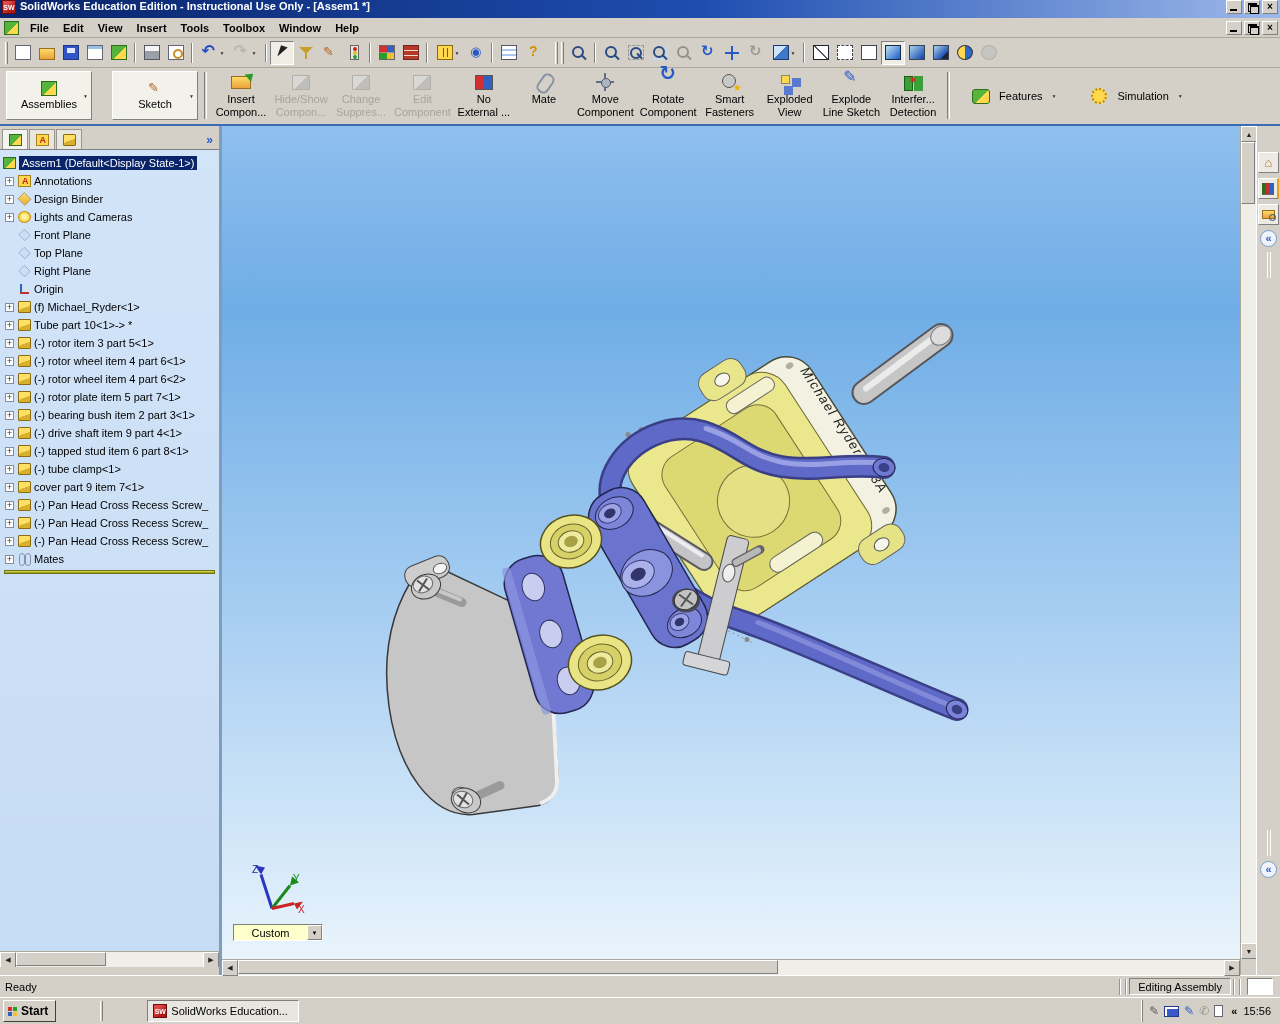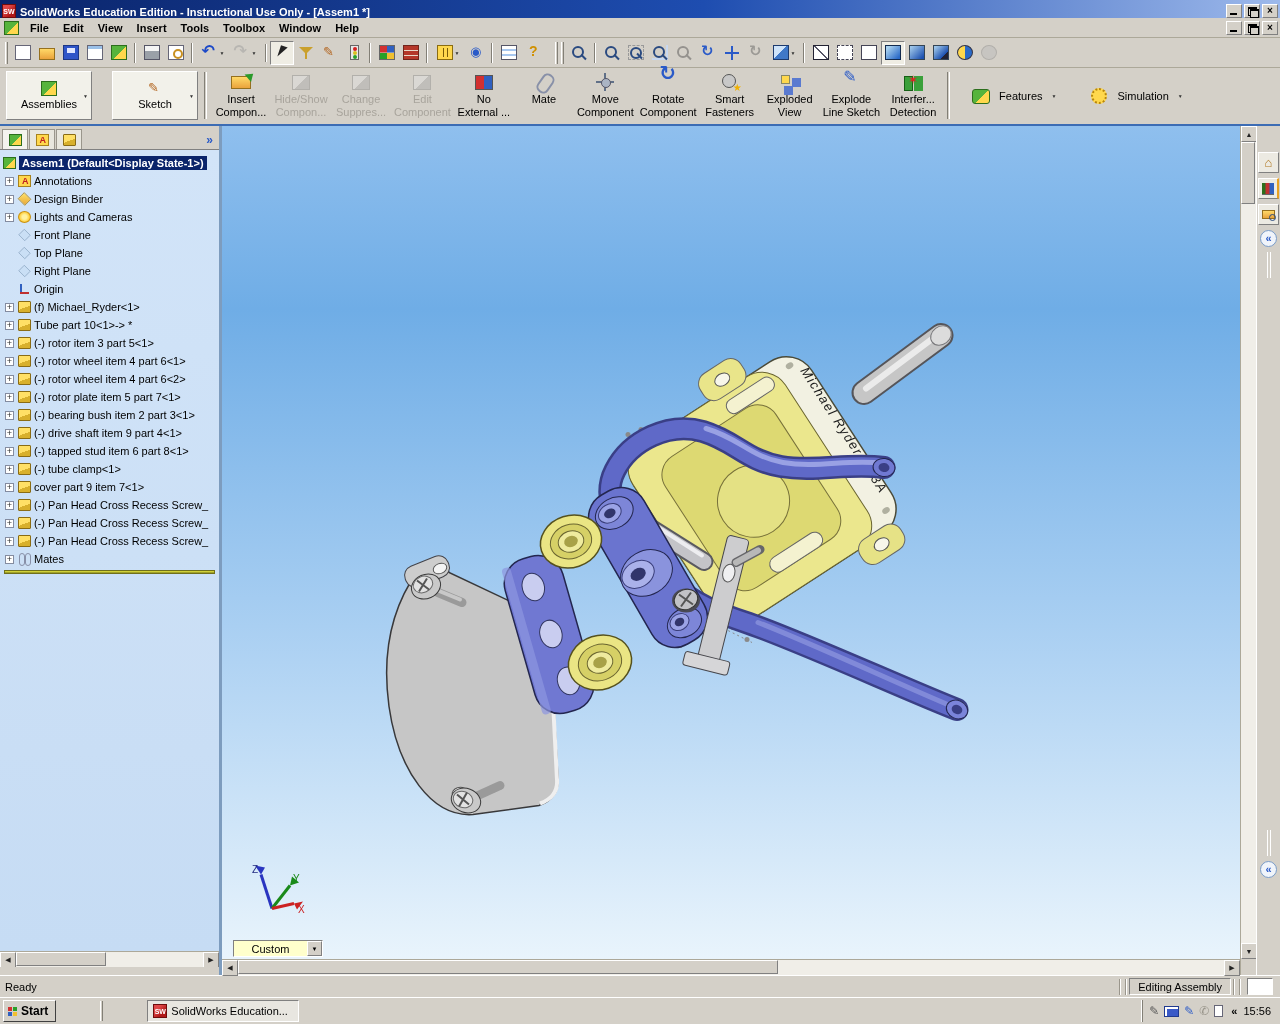--- a/index.html
+++ b/index.html
@@ -1,19 +1,19 @@
 <!DOCTYPE html>
 <html><head>
 <meta charset="utf-8">
 <style>
   *{margin:0;padding:0;box-sizing:border-box;font-family:"Liberation Sans","DejaVu Sans",sans-serif;}
   html,body{width:1280px;height:1024px;overflow:hidden;background:#d4d0c8;font-size:11px;user-select:none;}
 
   
-  .titlebar{height:18px;background:linear-gradient(90deg,#0a246a 0%,#1e4db0 55%,#9db9eb 100%);display:flex;align-items:flex-end;padding:0 2px;color:#fff;}
+  .titlebar{height:18px;background:linear-gradient(90deg,#0a246a 0%,#1e4db0 55%,#9db9eb 100%);display:flex;align-items:flex-start;padding:0 2px;color:#fff;}
   .titlebar .apptitle{font-weight:bold;font-size:11px;margin-left:4px;flex:1;white-space:nowrap;overflow:hidden;}
   .swicon-red{width:14px;height:14px;background:linear-gradient(135deg,#e04848 30%,#b01818 70%);border:1px solid #700c0c;color:#fff;font-size:7px;font-weight:bold;display:flex;align-items:center;justify-content:center;flex:none;}
   .winbtns{display:flex;gap:2px;}
   .winbtn{width:16px;height:14px;background:#d4d0c8;border:1px solid;border-color:#fff #808080 #808080 #fff;position:relative;display:flex;align-items:center;justify-content:center;color:#000;font-size:10px;font-weight:bold;line-height:1;}
   .glyph-min::after{content:"";position:absolute;left:3px;bottom:2px;width:7px;height:2px;background:#000;}
   .glyph-restore::before{content:"";position:absolute;left:3px;top:2px;width:7px;height:6px;border:1px solid #000;border-top-width:2px;background:#d4d0c8;}
   .glyph-restore::after{content:"";position:absolute;left:5px;top:4px;width:7px;height:6px;border:1px solid #000;border-top-width:2px;background:#d4d0c8;}
 
   
   .menubar{height:20px;display:flex;align-items:center;padding:0 2px;border-bottom:1px solid #aca899;}
@@ -105,21 +105,21 @@
   
   .main{height:849px;display:flex;}
   .leftpanel{width:222px;flex:none;display:flex;flex-direction:column;border-right:3px solid #7d9cbe;background:#d4d0c8;}
   .paneltabs{height:23px;display:flex;align-items:flex-end;gap:1px;padding:2px 2px 0 2px;background:#d4d0c8;}
   .ptab{width:26px;height:20px;background:#e8e6de;border:1px solid #9a968c;border-bottom:none;display:flex;align-items:center;justify-content:center;}
   .ptab.active{background:#f4f3ee;}
   .ptab-chev{margin-left:auto;color:#2a5ac8;font-weight:bold;font-size:12px;padding:0 4px 2px 0;}
   .tree{flex:1;background:linear-gradient(#d2e4f8,#c6dcf4);overflow:hidden;padding-top:4px;position:relative;border-top:1px solid #808080;}
   .trow{display:flex;align-items:center;gap:3px;height:18px;padding-left:5px;white-space:nowrap;font-size:11px;}
   .trow.root{padding-left:3px;font-size:11px;}
-  .root-label{background:#0a246a;color:#fff;padding:1px 3px;font-weight:bold;}
+  .root-label{background:#0a246a;color:#fff;padding:1px 3px;}
   .plusbox{width:9px;height:9px;border:1px solid #848ca0;background:#fff;flex:none;display:flex;align-items:center;justify-content:center;font-size:9px;line-height:8px;color:#333;margin-right:1px;}
   .plusbox::before{content:"+";}
   .noplus .plusbox{visibility:hidden;}
   .ti{width:13px;height:12px;position:relative;flex:none;}
   .ti-assembly{background:linear-gradient(135deg,#56b43c 55%,#ffd84d 55%);border:1px solid #2c6e1c;}
   .ti-annotations{background:#ffd84d;border:1px solid #a8821c;}
   .ti-annotations::after{content:"A";color:#c02020;font-size:9px;font-weight:bold;position:absolute;left:3px;top:0;line-height:11px;}
   .ti-binder{background:linear-gradient(135deg,#ffe066,#e8a93a);border:1px solid #a8821c;transform:rotate(45deg) scale(.78);}
   .ti-lights{background:radial-gradient(circle,#fff2a0 30%,#ffcc33 70%);border:1px solid #c89010;border-radius:50%;}
   .ti-plane{border:1px solid #8aa4c0;background:rgba(190,215,240,.35);transform:rotate(45deg) scale(.7);}
@@ -129,21 +129,21 @@
   .ti-mates::after{content:"";position:absolute;left:7px;top:0;width:4px;height:11px;border:1px solid #8890a8;border-radius:3px;}
   .rollback{height:4px;margin:2px 4px 0 4px;background:linear-gradient(#e8e840,#8a8a20);border:1px solid #70701a;}
   .panel-hscroll{height:16px;display:flex;background:#f0eee8;border-top:1px solid #aca899;}
   .sbtn{width:16px;height:16px;background:#d4d0c8;border:1px solid;border-color:#fff #808080 #808080 #fff;display:flex;align-items:center;justify-content:center;font-size:7px;color:#222;flex:none;}
   .sthumb{background:#d4d0c8;border:1px solid;border-color:#fff #808080 #808080 #fff;height:14px;margin:0;}
   .panel-bottom{height:8px;background:#d4d0c8;}
 
   .viewportcol{flex:1;display:flex;flex-direction:column;min-width:0;}
   .canvas{position:relative;height:833px;background:linear-gradient(#8fbfee 0%,#6fade6 22%,#a9cff2 60%,#e9f4fc 100%);overflow:hidden;}
   .canvas svg{position:absolute;left:0;top:0;}
-  .combo{position:absolute;left:11px;bottom:2px;width:90px;height:17px;background:#ffffcc;border:1px solid;border-color:#808080 #fff #fff #808080;display:flex;align-items:center;}
+  .combo{position:absolute;left:11px;bottom:18px;width:90px;height:17px;background:#ffffcc;border:1px solid;border-color:#808080 #fff #fff #808080;display:flex;align-items:center;}
   .combo .cval{flex:1;text-align:center;font-size:11px;}
   .combo .cbtn{width:15px;height:15px;background:#d4d0c8;border:1px solid;border-color:#fff #808080 #808080 #fff;display:flex;align-items:center;justify-content:center;font-size:6px;}
   .canvas-hscroll{height:16px;display:flex;background:#f0eee8;border-top:1px solid #aca899;}
   .track{flex:1;}
 
   .vscroll{width:16px;flex:none;display:flex;flex-direction:column;background:#f0eee8;border-left:1px solid #aca899;}
   .vscroll .vthumb{height:62px;width:14px;margin:0;background:#d4d0c8;border:1px solid;border-color:#fff #808080 #808080 #fff;}
   .vscroll .vtrack{flex:1;}
   .corner{width:16px;height:16px;background:#d4d0c8;flex:none;}
 

